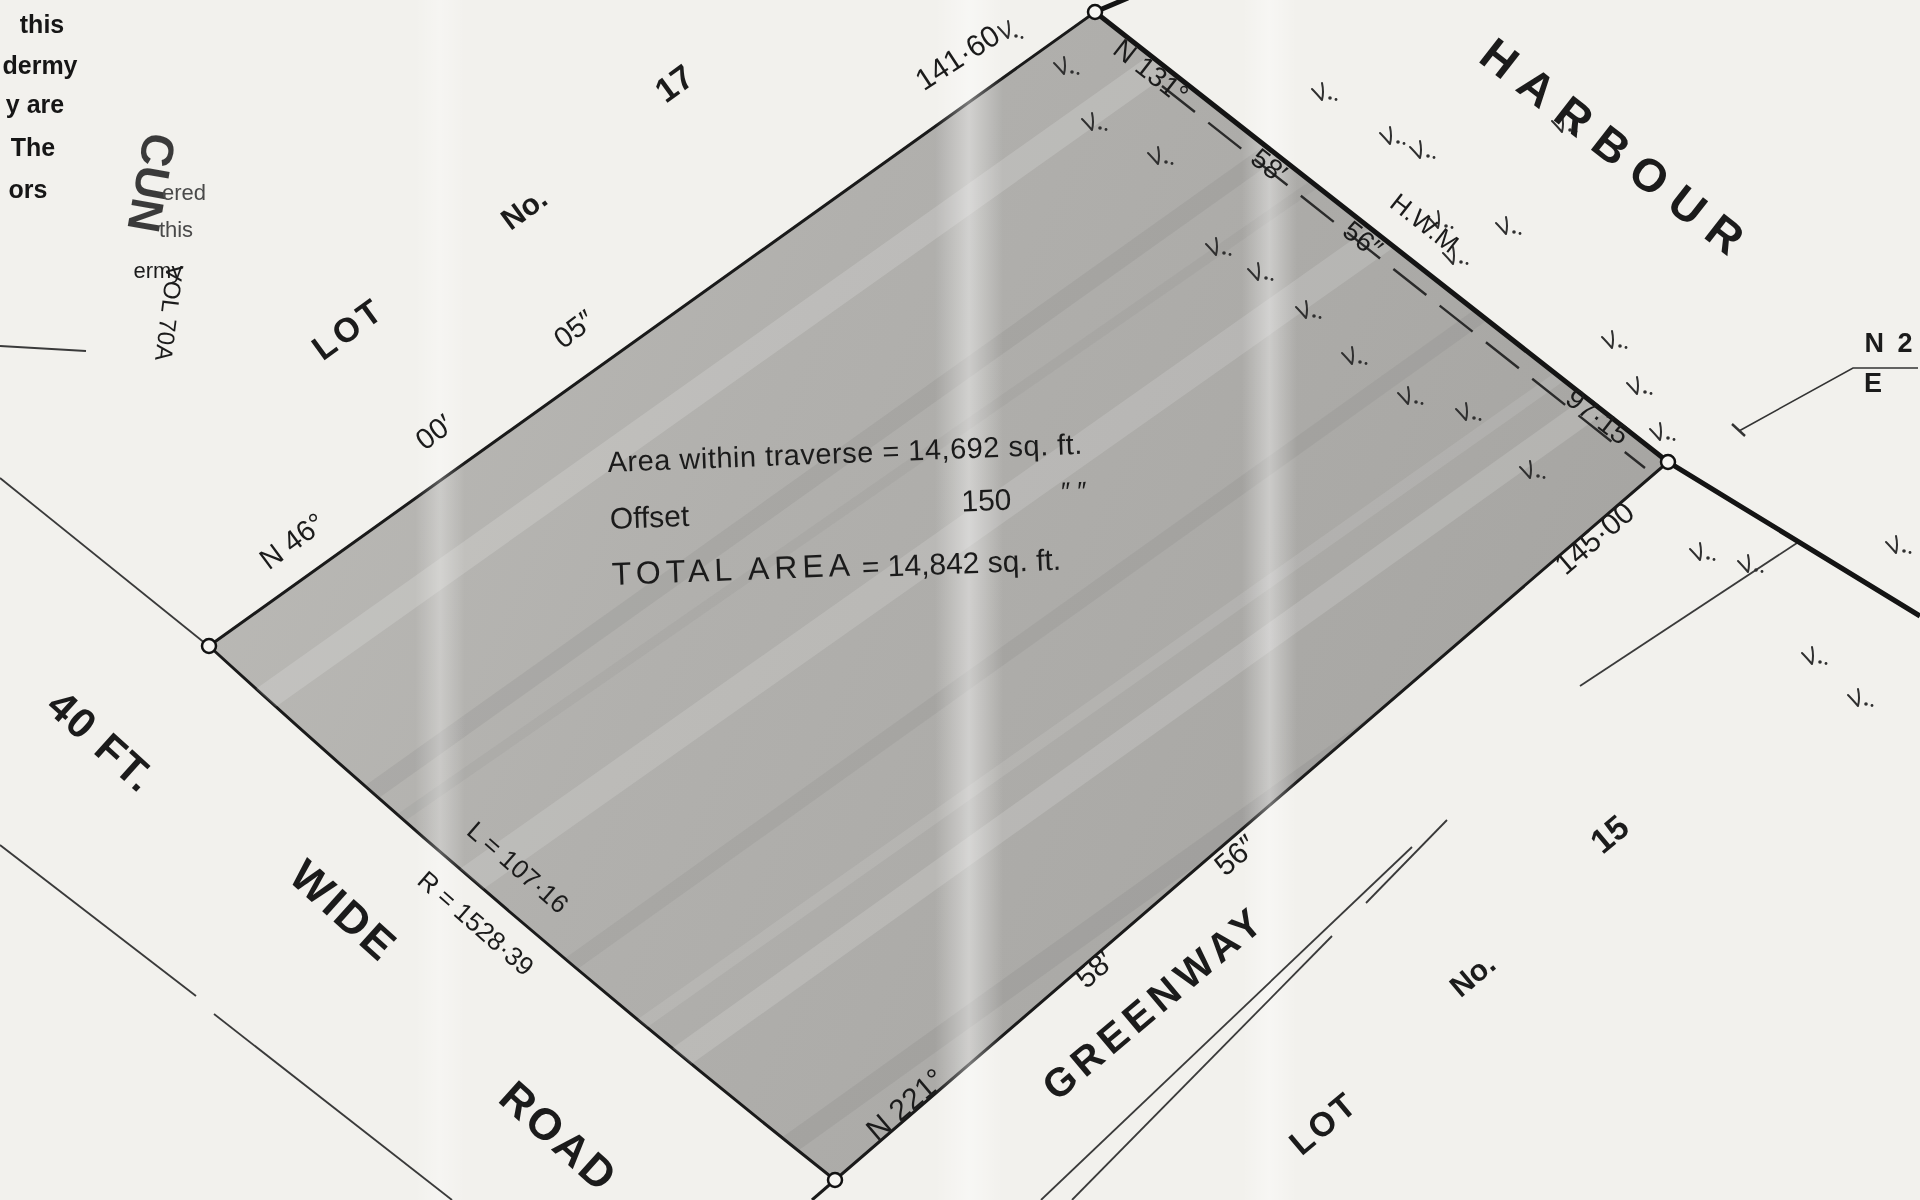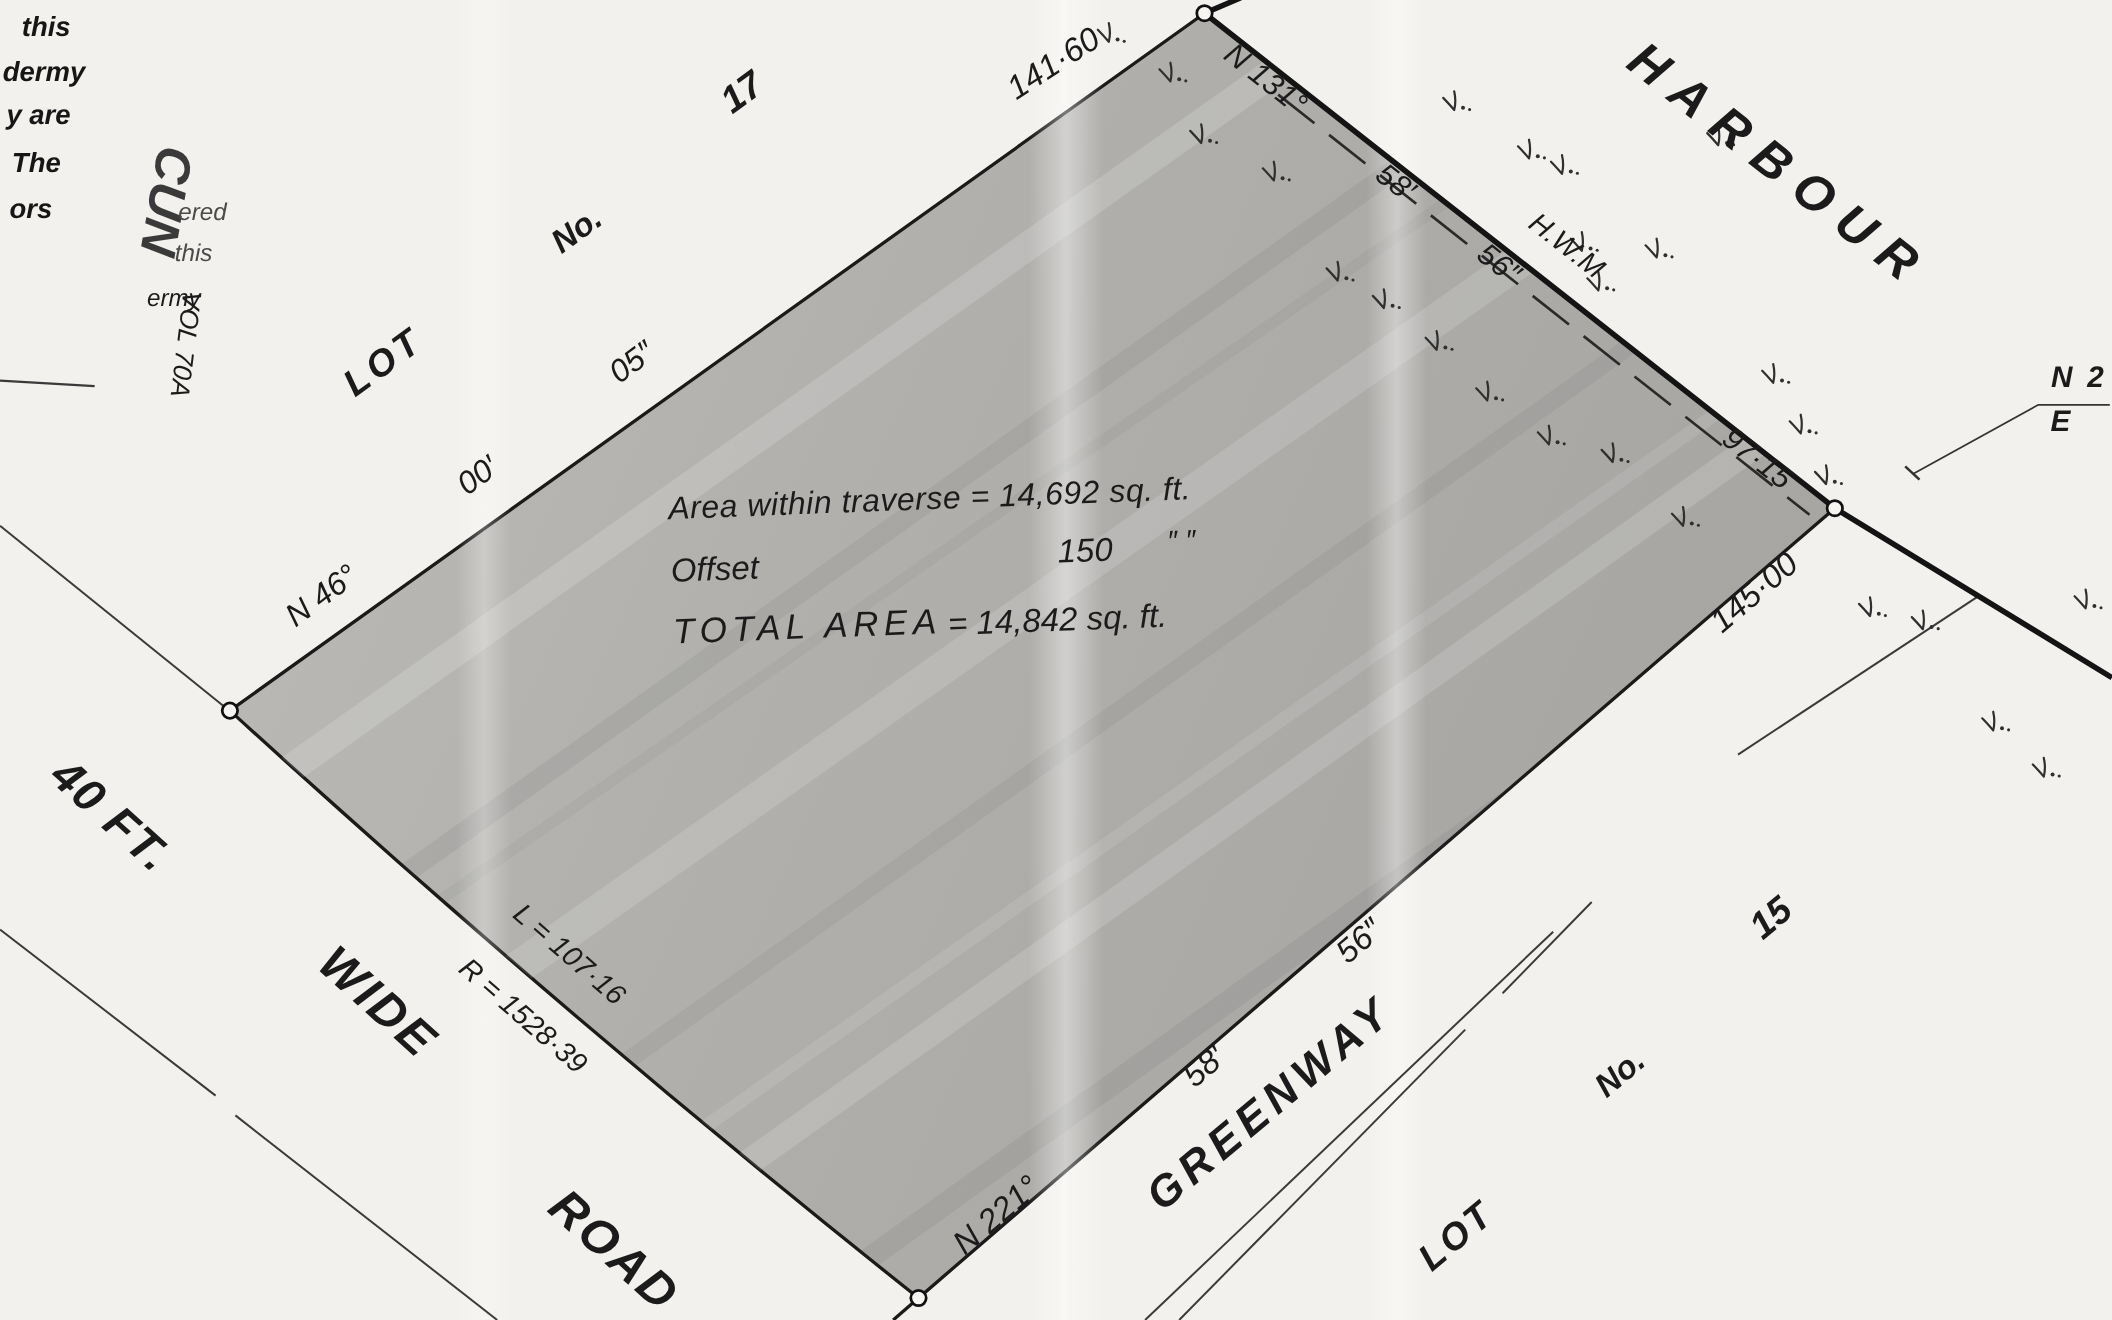--- a/index.html
+++ b/index.html
@@ -1,17 +1,17 @@
 <!DOCTYPE html>
 <html><head>
 <meta charset="utf-8">
 <style>
   html,body{margin:0;padding:0;background:#e8e7e3;}
   body{width:1920px;height:1200px;overflow:hidden;}
-  .sheet{position:relative;width:1558px;height:1200px;background:#f2f1ed;font-style:italic;}
+  .sheet{position:relative;width:1558px;height:1200px;background:#f2f1ed;}
   svg{position:absolute;left:0;top:0;}
   text{font-family:"Liberation Sans",sans-serif;fill:#1b1b1b;}
   .frag{font-weight:bold;fill:#161616;}
   .stampTxt{fill:#4a4a4a;}
   .plan{font-weight:bold;}
 </style>
 </head>
 <body>
 
 <div class="sheet">

